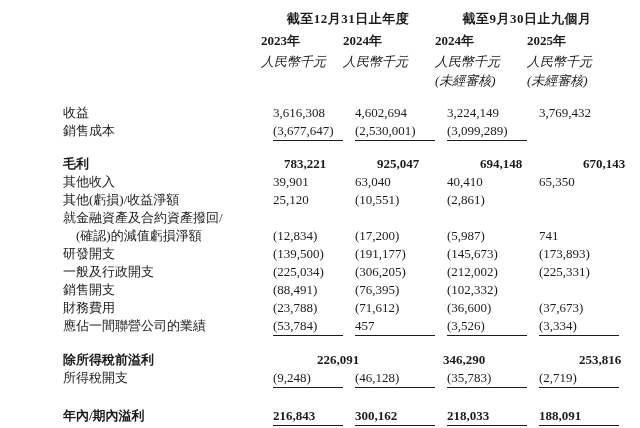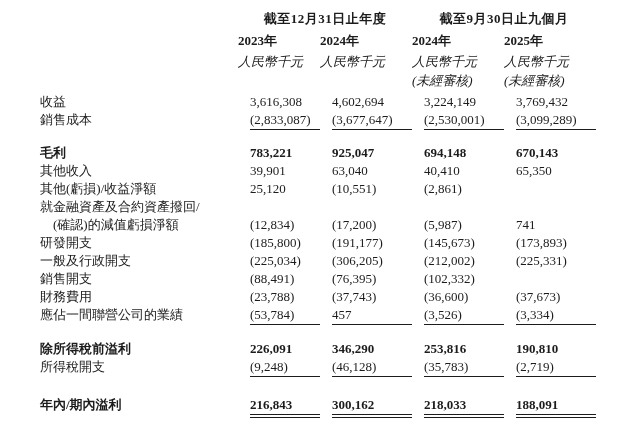--- a/index.html
+++ b/index.html
@@ -1,30 +1,30 @@
 <!DOCTYPE html>
 <html><head>
 <meta charset="utf-8">
 <style>
   html,body{margin:0;padding:0;}
   body{
     width:640px;height:428px;background:#ffffff;color:#1c1c1c;
     font-family:"Liberation Serif","DejaVu Serif",serif;
     font-size:13px;overflow:hidden;
   }
-  .sheet{padding:9px 36px 0 40px;}
+  .sheet{padding:9px 36px 0 63px;}
   .grid{display:grid;grid-template-columns:198px 82px 92px 92px 92px;}
   .ggrid{display:grid;grid-template-columns:198px 174px 184px;}
   .group-title{text-align:center;font-weight:bold;line-height:20px;letter-spacing:.5px;}
   .years .cell,.units .cell,.unaud .cell{}
   .years{line-height:23px;font-weight:bold;}
   .units{line-height:19px;font-style:italic;}
   .unaud{line-height:19px;font-style:italic;}
   .hdr-num{padding-right:5px;}
-  .tbody{margin-top:3px;}
+  .tbody{margin-top:14px;}
   .trow{display:grid;grid-template-columns:198px 82px 92px 92px 92px;line-height:18px;}
   .trow.bold{font-weight:bold;}
   .rlabel{white-space:nowrap;}
   .rlabel.indent{padding-left:13px;}
   .cell{min-height:18px;}
   .cellin{margin-left:12px;text-align:left;white-space:nowrap;}
   .ul-single{border-bottom:1.5px solid #1c1c1c;}
   .ul-double{border-bottom:4px double #1c1c1c;}
   .paren-pad{visibility:hidden;}
 </style>
@@ -75,33 +75,30 @@
     <div class="cell">
           <div class="cellin"><span>3,224,149</span><span class="paren-pad">)</span></div>
         </div>
     <div class="cell">
           <div class="cellin"><span>3,769,432</span><span class="paren-pad">)</span></div>
         </div>
   </div>
       <div class="trow">
     <div class="rlabel">銷售成本</div>
     <div class="cell">
-          <div class="cellin ul-single"><span>(2,833,087)</span></div>
-        </div>
-    <div class="cell">
           <div class="cellin ul-single"><span>(3,677,647)</span></div>
         </div>
     <div class="cell">
           <div class="cellin ul-single"><span>(2,530,001)</span></div>
         </div>
     <div class="cell">
           <div class="cellin ul-single"><span>(3,099,289)</span></div>
         </div>
   </div>
-      <div class="trow bold" style="margin-top: 14px;">
+      <div class="trow bold" style="margin-top: 14px; gap: 11px;">
     <div class="rlabel">毛利</div>
     <div class="cell">
           <div class="cellin"><span>783,221</span><span class="paren-pad">)</span></div>
         </div>
     <div class="cell">
           <div class="cellin"><span>925,047</span><span class="paren-pad">)</span></div>
         </div>
     <div class="cell">
           <div class="cellin"><span>694,148</span><span class="paren-pad">)</span></div>
         </div>
@@ -162,21 +159,21 @@
     <div class="cell">
           <div class="cellin"><span>(5,987)</span></div>
         </div>
     <div class="cell">
           <div class="cellin"><span>741</span><span class="paren-pad">)</span></div>
         </div>
   </div>
       <div class="trow">
     <div class="rlabel">研發開支</div>
     <div class="cell">
-          <div class="cellin"><span>(185,800)</span></div>
+          <div class="cellin"><span>(139,500)</span></div>
         </div>
     <div class="cell">
           <div class="cellin"><span>(191,177)</span></div>
         </div>
     <div class="cell">
           <div class="cellin"><span>(145,673)</span></div>
         </div>
     <div class="cell">
           <div class="cellin"><span>(173,893)</span></div>
         </div>
@@ -207,21 +204,21 @@
     <div class="cell">
           <div class="cellin"><span>(102,332)</span></div>
         </div>
   </div>
       <div class="trow">
     <div class="rlabel">財務費用</div>
     <div class="cell">
           <div class="cellin"><span>(23,788)</span></div>
         </div>
     <div class="cell">
-          <div class="cellin"><span>(37,743)</span></div>
+          <div class="cellin"><span>(71,612)</span></div>
         </div>
     <div class="cell">
           <div class="cellin"><span>(36,600)</span></div>
         </div>
     <div class="cell">
           <div class="cellin"><span>(37,673)</span></div>
         </div>
   </div>
       <div class="trow">
     <div class="rlabel">應佔一間聯營公司的業績</div>
@@ -231,21 +228,21 @@
     <div class="cell">
           <div class="cellin ul-single"><span>457</span><span class="paren-pad">)</span></div>
         </div>
     <div class="cell">
           <div class="cellin ul-single"><span>(3,526)</span></div>
         </div>
     <div class="cell">
           <div class="cellin ul-single"><span>(3,334)</span></div>
         </div>
   </div>
-      <div class="trow bold" style="margin-top: 15px;">
+      <div class="trow bold" style="margin-top: 15px; gap: 44px;">
     <div class="rlabel">除所得稅前溢利</div>
     <div class="cell">
           <div class="cellin"><span>226,091</span><span class="paren-pad">)</span></div>
         </div>
     <div class="cell">
           <div class="cellin"><span>346,290</span><span class="paren-pad">)</span></div>
         </div>
     <div class="cell">
           <div class="cellin"><span>253,816</span><span class="paren-pad">)</span></div>
         </div>

